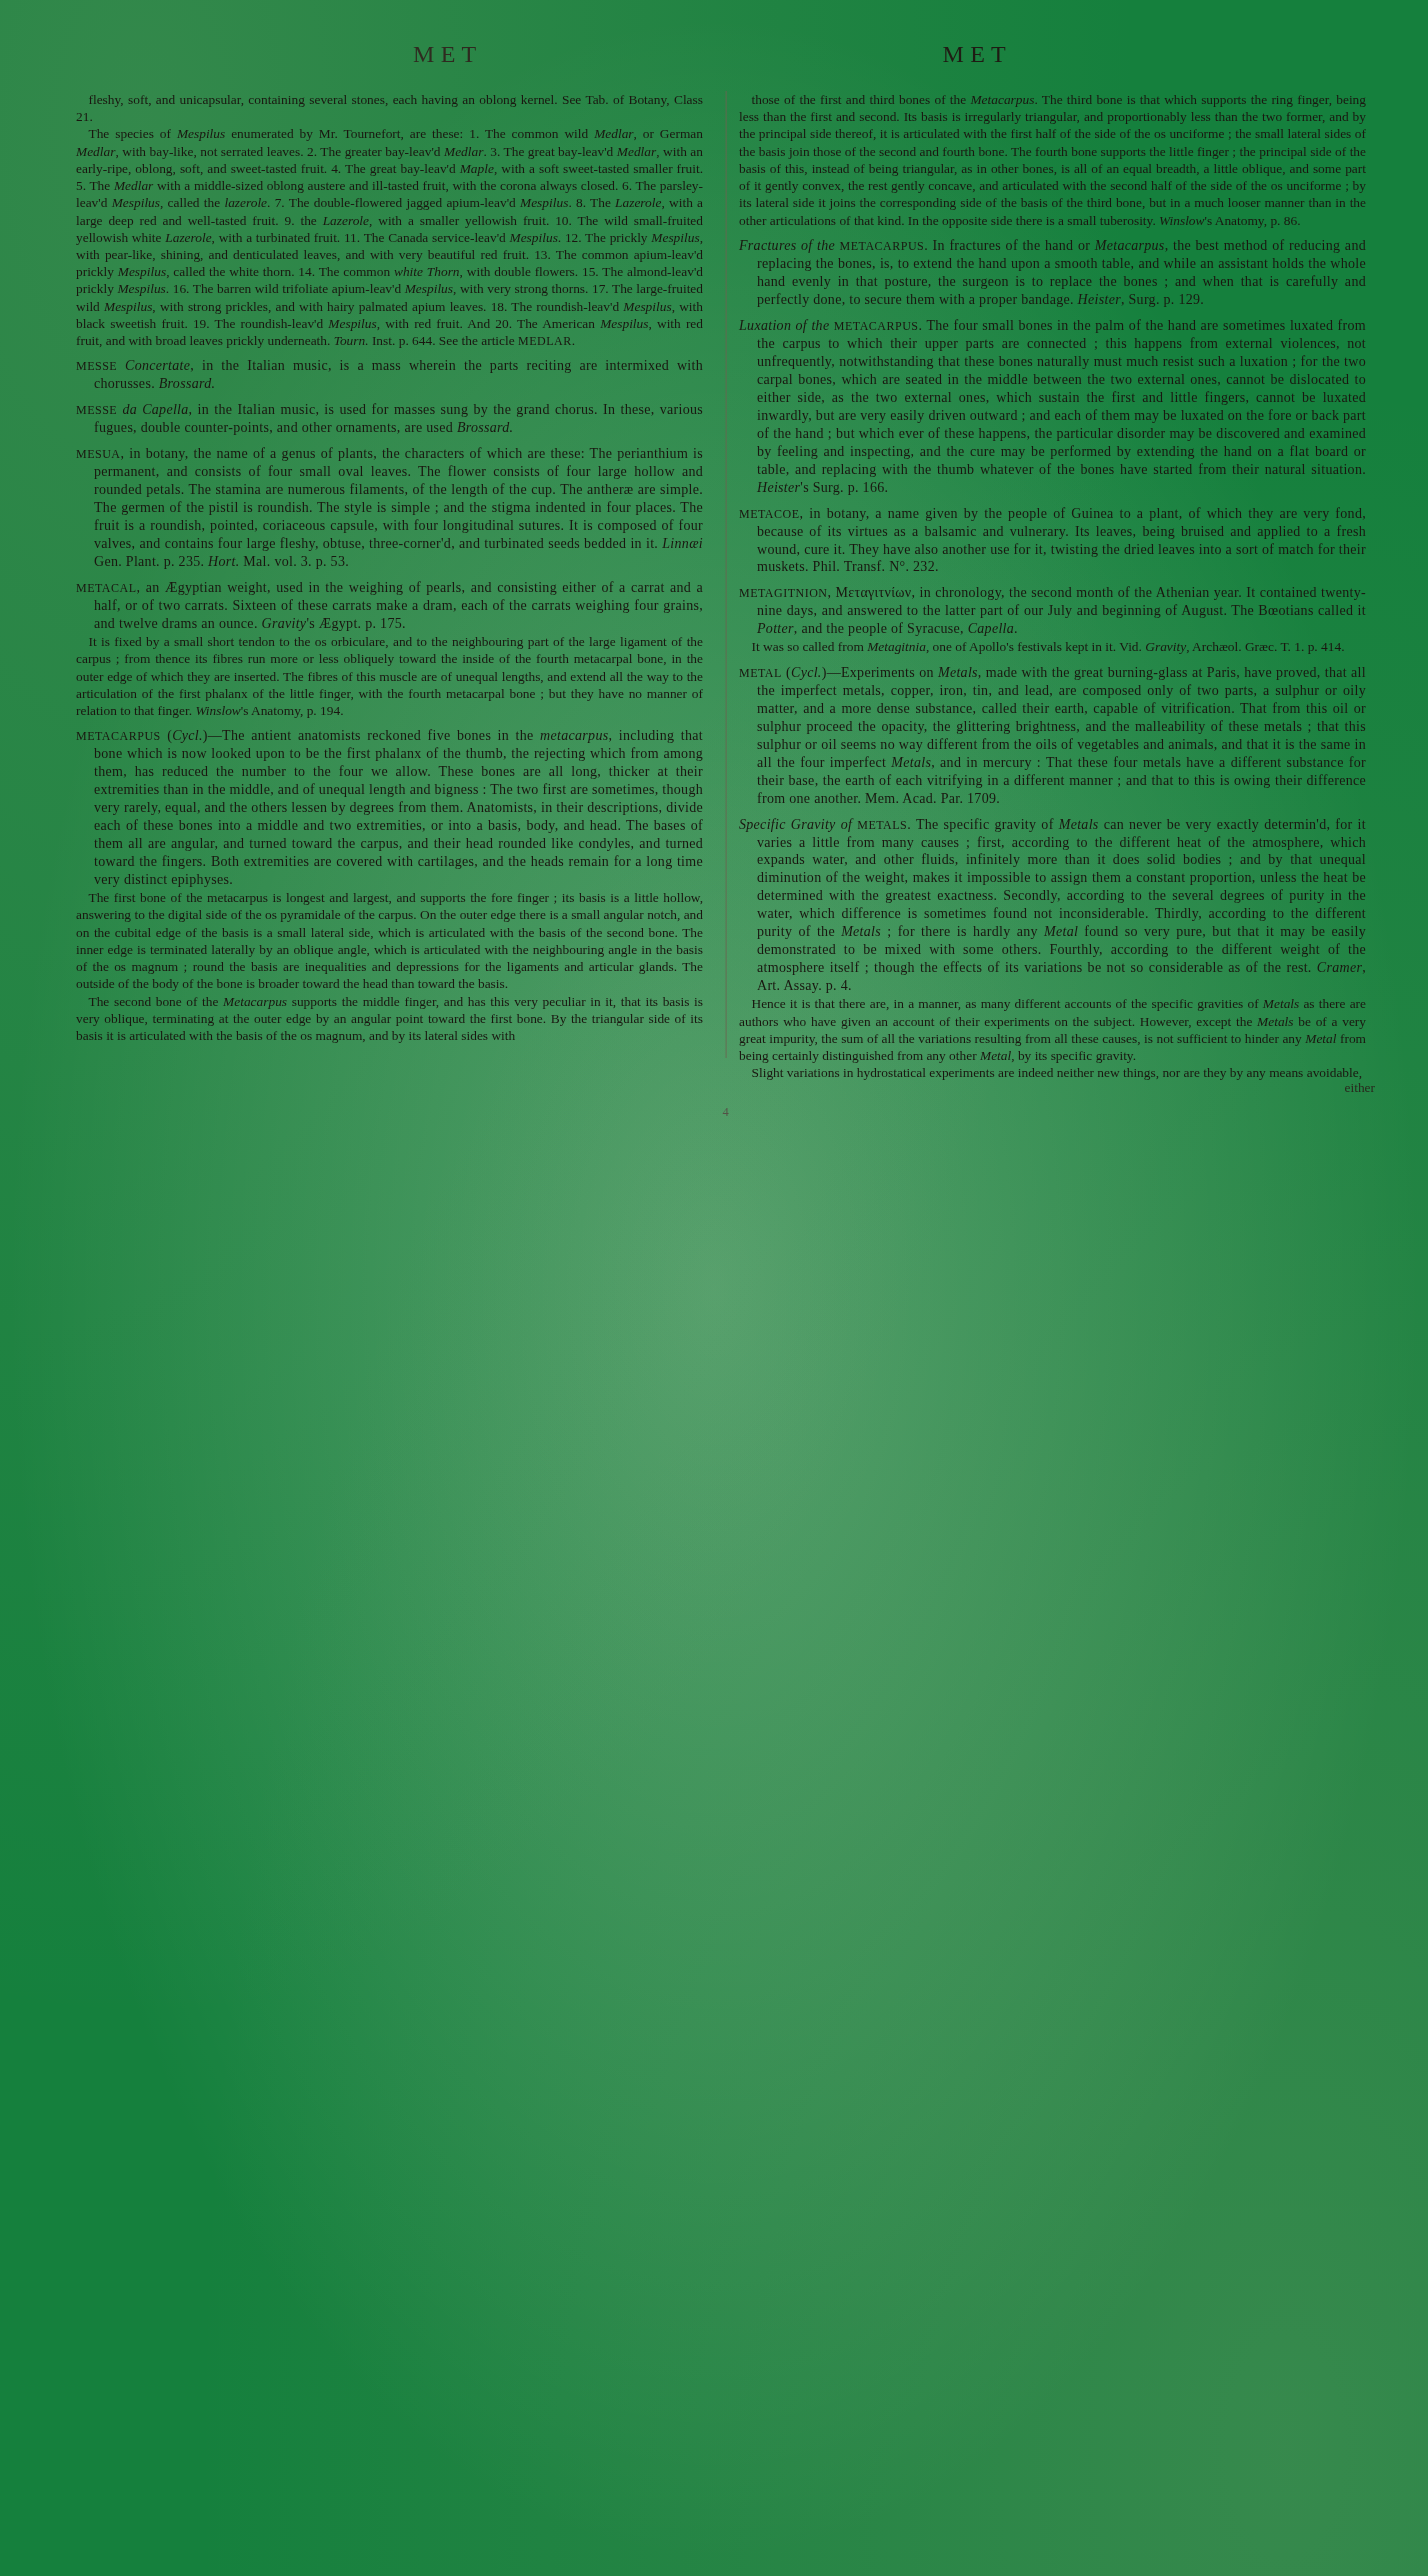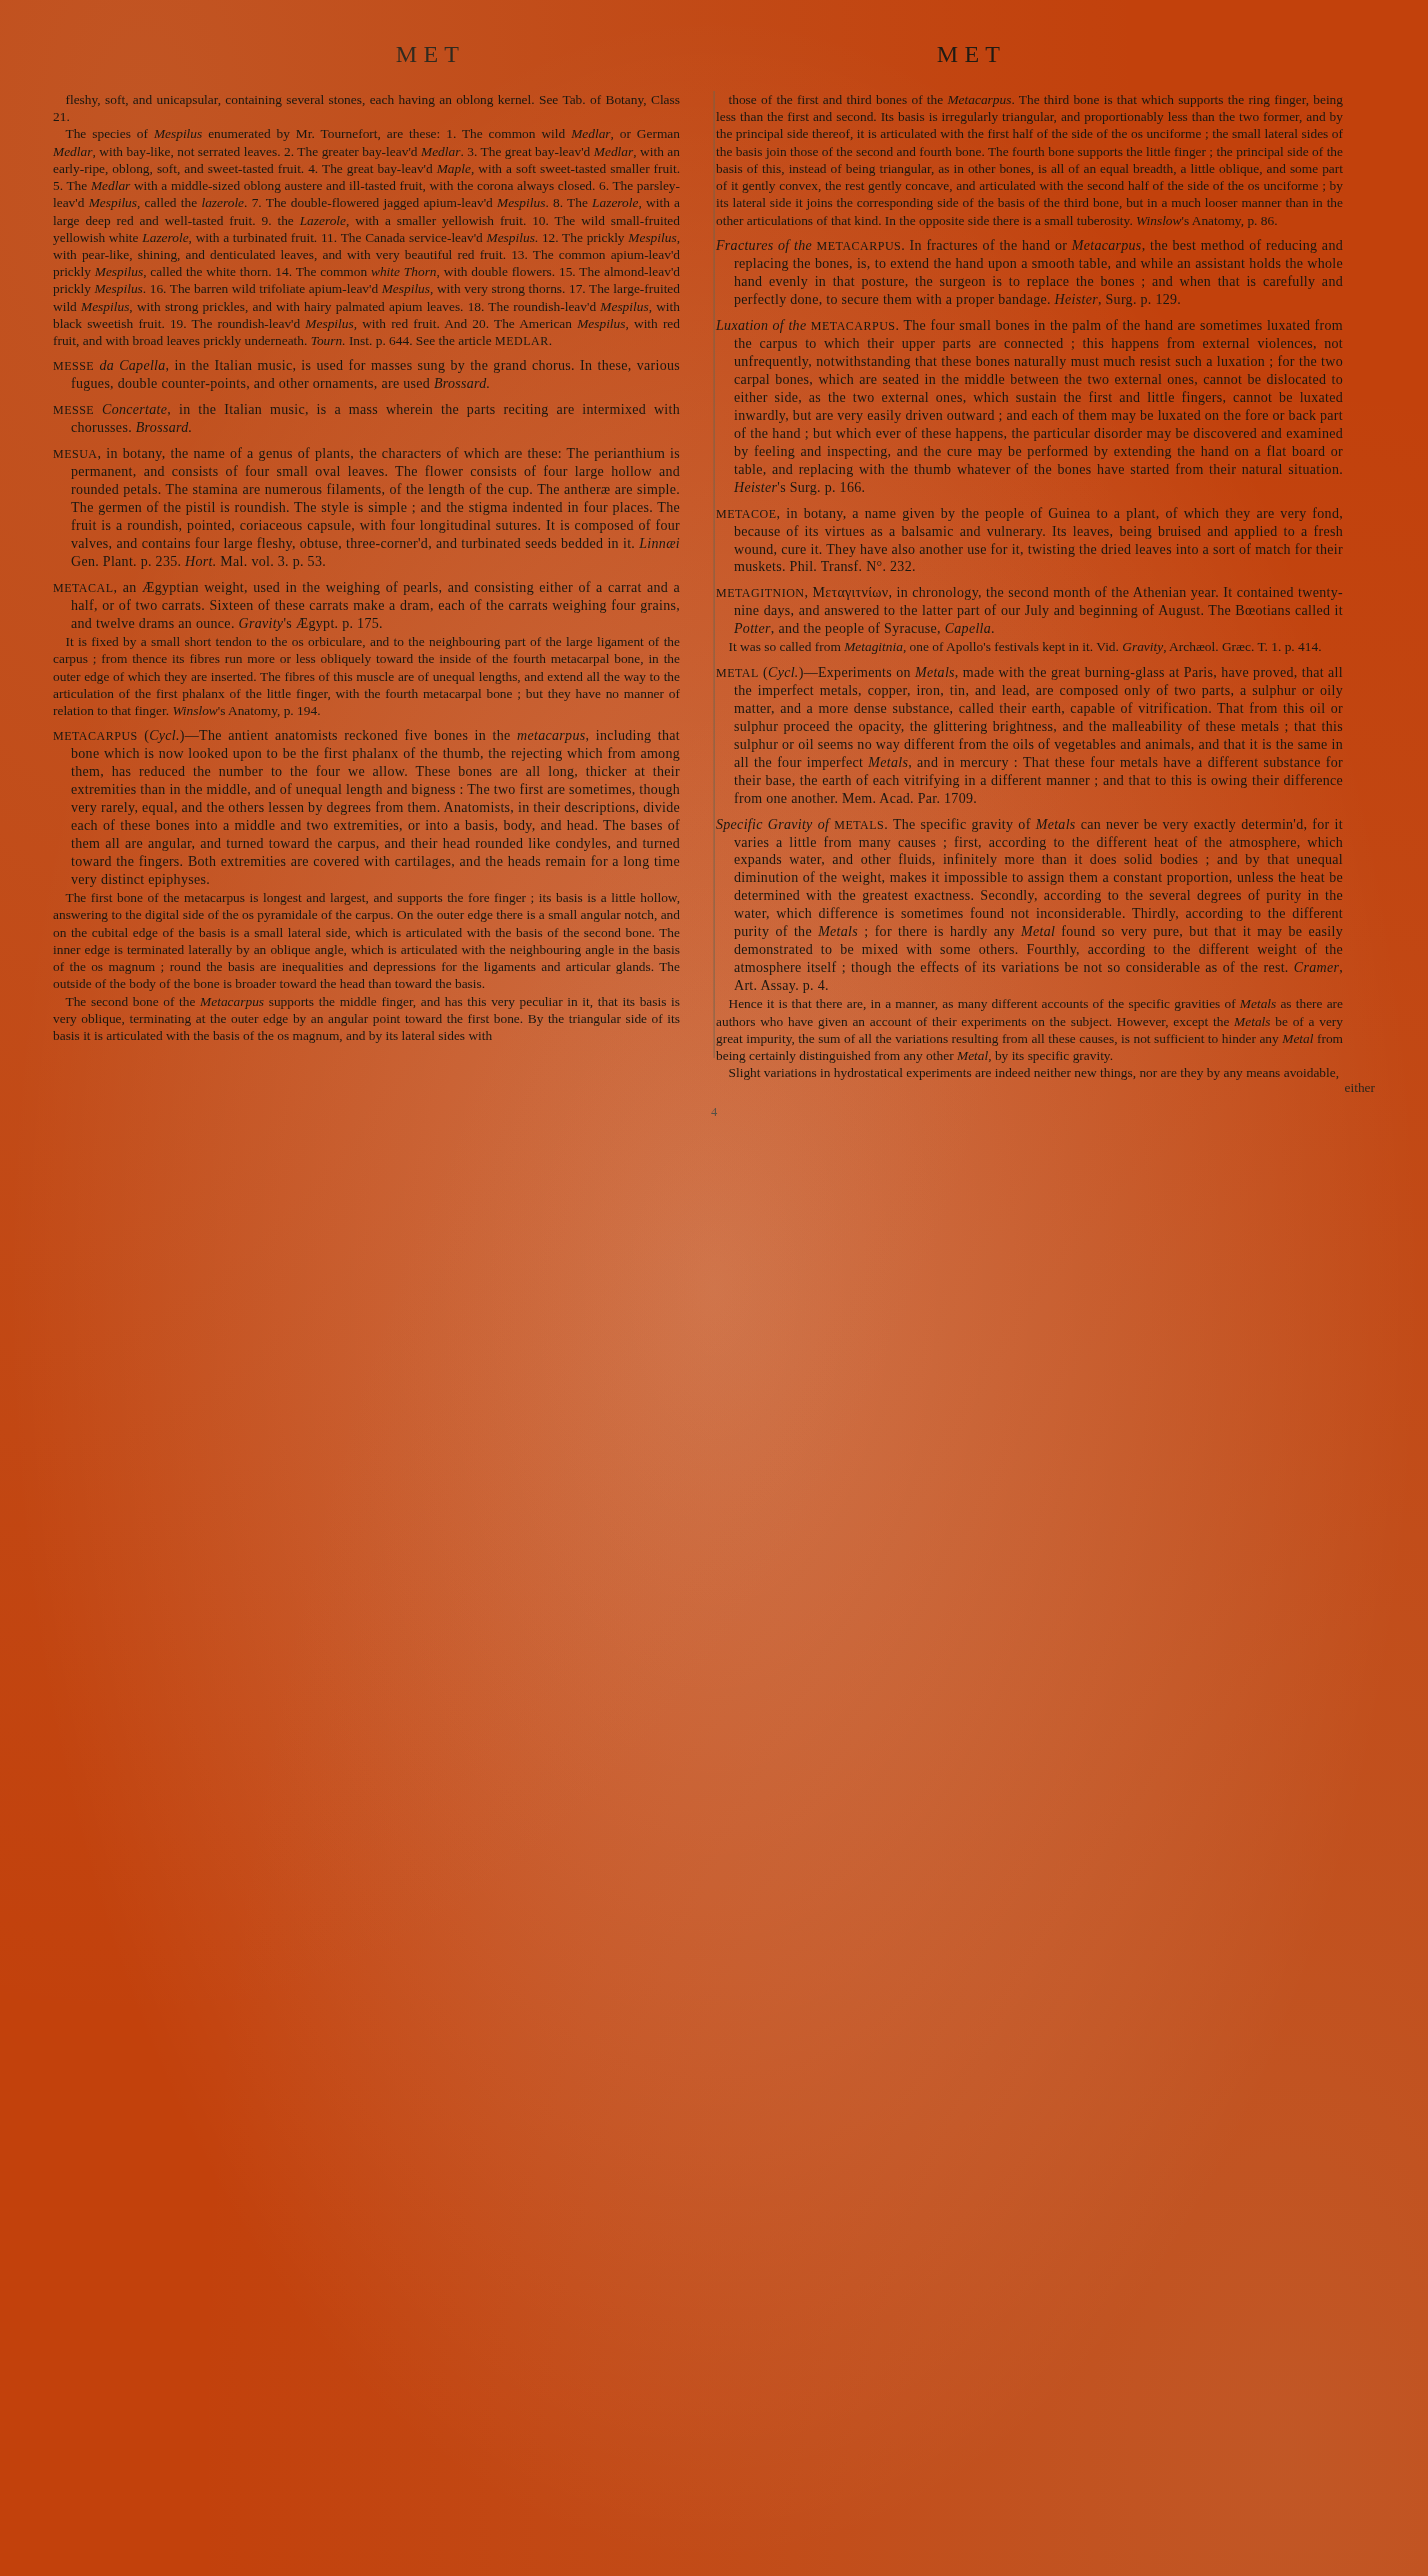--- a/index.html
+++ b/index.html
@@ -6,23 +6,23 @@
   body {
     width:1428px;
     background:#efeadc;
     font-family:"Liberation Serif", serif;
     color:#1a1710;
   }
   .page {
     position:relative;
     width:1428px;
     min-height:2576px;
-    background:#c2410c;
+    background:#15803d;
     box-sizing:border-box;
-    padding:41px 53px 27px 53px;
+    padding:41px 53px 27px 76px;
   }
   .page::before{
     
     content:"";
     position:absolute; inset:0;
     background:
       radial-gradient(ellipse at 10% 5%, rgba(190,175,140,.18), transparent 55%),
       radial-gradient(ellipse at 90% 95%, rgba(190,175,140,.20), transparent 60%),
       radial-gradient(ellipse at 50% 50%, rgba(255,252,240,.25), transparent 70%);
     pointer-events:none;
@@ -104,22 +104,22 @@
     <div class="runhead left">MET</div>
     <div class="runhead right">MET</div>
   </div>
 
   <div class="columns">
     <div class="rule"></div>
 
     <div class="col" id="col-left">
         <p class="ind">fleshy, soft, and unicapsular, containing several stones, each having an oblong kernel. See Tab. of Botany, Class 21.</p>
         <p class="ind">The species of <i>Mespilus</i> enumerated by Mr. Tournefort, are these: 1. The common wild <i>Medlar</i>, or German <i>Medlar</i>, with bay-like, not serrated leaves. 2. The greater bay-leav'd <i>Medlar</i>. 3. The great bay-leav'd <i>Medlar</i>, with an early-ripe, oblong, soft, and sweet-tasted fruit. 4. The great bay-leav'd <i>Maple</i>, with a soft sweet-tasted smaller fruit. 5. The <i>Medlar</i> with a middle-sized oblong austere and ill-tasted fruit, with the corona always closed. 6. The parsley-leav'd <i>Mespilus</i>, called the <i>lazerole</i>. 7. The double-flowered jagged apium-leav'd <i>Mespilus</i>. 8. The <i>Lazerole</i>, with a large deep red and well-tasted fruit. 9. the <i>Lazerole</i>, with a smaller yellowish fruit. 10. The wild small-fruited yellowish white <i>Lazerole</i>, with a turbinated fruit. 11. The Canada service-leav'd <i>Mespilus</i>. 12. The prickly <i>Mespilus</i>, with pear-like, shining, and denticulated leaves, and with very beautiful red fruit. 13. The common apium-leav'd prickly <i>Mespilus</i>, called the white thorn. 14. The common <i>white Thorn</i>, with double flowers. 15. The almond-leav'd prickly <i>Mespilus</i>. 16. The barren wild trifoliate apium-leav'd <i>Mespilus</i>, with very strong thorns. 17. The large-fruited wild <i>Mespilus</i>, with strong prickles, and with hairy palmated apium leaves. 18. The roundish-leav'd <i>Mespilus</i>, with black sweetish fruit. 19. The roundish-leav'd <i>Mespilus</i>, with red fruit. And 20. The American <i>Mespilus</i>, with red fruit, and with broad leaves prickly underneath. <i>Tourn.</i> Inst. p. 644. See the article <span class="sc">MEDLAR</span>.</p>
+        <p class="hang entry-head"><span class="sc">MESSE</span> <i>Concertate</i>, in the Italian music, is a mass wherein the parts reciting are intermixed with chorusses. <i>Brossard.</i></p>
         <p class="hang entry-head"><span class="sc">MESSE</span> <i>da Capella</i>, in the Italian music, is used for masses sung by the grand chorus. In these, various fugues, double counter-points, and other ornaments, are used <i>Brossard.</i></p>
-        <p class="hang entry-head"><span class="sc">MESSE</span> <i>Concertate</i>, in the Italian music, is a mass wherein the parts reciting are intermixed with chorusses. <i>Brossard.</i></p>
         <p class="hang entry-head"><span class="sc">MESUA</span>, in botany, the name of a genus of plants, the characters of which are these: The perianthium is permanent, and consists of four small oval leaves. The flower consists of four large hollow and rounded petals. The stamina are numerous filaments, of the length of the cup. The antheræ are simple. The germen of the pistil is roundish. The style is simple ; and the stigma indented in four places. The fruit is a roundish, pointed, coriaceous capsule, with four longitudinal sutures. It is composed of four valves, and contains four large fleshy, obtuse, three-corner'd, and turbinated seeds bedded in it. <i>Linnæi</i> Gen. Plant. p. 235. <i>Hort.</i> Mal. vol. 3. p. 53.</p>
         <p class="hang entry-head"><span class="sc">METACAL</span>, an Ægyptian weight, used in the weighing of pearls, and consisting either of a carrat and a half, or of two carrats. Sixteen of these carrats make a dram, each of the carrats weighing four grains, and twelve drams an ounce. <i>Gravity</i>'s Ægypt. p. 175.</p>
         <p class="ind">It is fixed by a small short tendon to the os orbiculare, and to the neighbouring part of the large ligament of the carpus ; from thence its fibres run more or less obliquely toward the inside of the fourth metacarpal bone, in the outer edge of which they are inserted. The fibres of this muscle are of unequal lengths, and extend all the way to the articulation of the first phalanx of the little finger, with the fourth metacarpal bone ; but they have no manner of relation to that finger. <i>Winslow</i>'s Anatomy, p. 194.</p>
         <p class="hang entry-head"><span class="sc">METACARPUS</span> (<i>Cycl.</i>)—The antient anatomists reckoned five bones in the <i>metacarpus</i>, including that bone which is now looked upon to be the first phalanx of the thumb, the rejecting which from among them, has reduced the number to the four we allow. These bones are all long, thicker at their extremities than in the middle, and of unequal length and bigness : The two first are sometimes, though very rarely, equal, and the others lessen by degrees from them. Anatomists, in their descriptions, divide each of these bones into a middle and two extremities, or into a basis, body, and head. The bases of them all are angular, and turned toward the carpus, and their head rounded like condyles, and turned toward the fingers. Both extremities are covered with cartilages, and the heads remain for a long time very distinct epiphyses.</p>
         <p class="ind">The first bone of the metacarpus is longest and largest, and supports the fore finger ; its basis is a little hollow, answering to the digital side of the os pyramidale of the carpus. On the outer edge there is a small angular notch, and on the cubital edge of the basis is a small lateral side, which is articulated with the basis of the second bone. The inner edge is terminated laterally by an oblique angle, which is articulated with the neighbouring angle in the basis of the os magnum ; round the basis are inequalities and depressions for the ligaments and articular glands. The outside of the body of the bone is broader toward the head than toward the basis.</p>
         <p class="ind">The second bone of the <i>Metacarpus</i> supports the middle finger, and has this very peculiar in it, that its basis is very oblique, terminating at the outer edge by an angular point toward the first bone. By the triangular side of its basis it is articulated with the basis of the os magnum, and by its lateral sides with</p>
       </div>
     <div class="col" id="col-right">
         <p class="ind">those of the first and third bones of the <i>Metacarpus</i>. The third bone is that which supports the ring finger, being less than the first and second. Its basis is irregularly triangular, and proportionably less than the two former, and by the principal side thereof, it is articulated with the first half of the side of the os unciforme ; the small lateral sides of the basis join those of the second and fourth bone. The fourth bone supports the little finger ; the principal side of the basis of this, instead of being triangular, as in other bones, is all of an equal breadth, a little oblique, and some part of it gently convex, the rest gently concave, and articulated with the second half of the side of the os unciforme ; by its lateral side it joins the corresponding side of the basis of the third bone, but in a much looser manner than in the other articulations of that kind. In the opposite side there is a small tuberosity. <i>Winslow</i>'s Anatomy, p. 86.</p>
         <p class="hang entry-head"><i>Fractures of the</i> <span class="sc">METACARPUS</span>. In fractures of the hand or <i>Metacarpus</i>, the best method of reducing and replacing the bones, is, to extend the hand upon a smooth table, and while an assistant holds the whole hand evenly in that posture, the surgeon is to replace the bones ; and when that is carefully and perfectly done, to secure them with a proper bandage. <i>Heister</i>, Surg. p. 129.</p>

